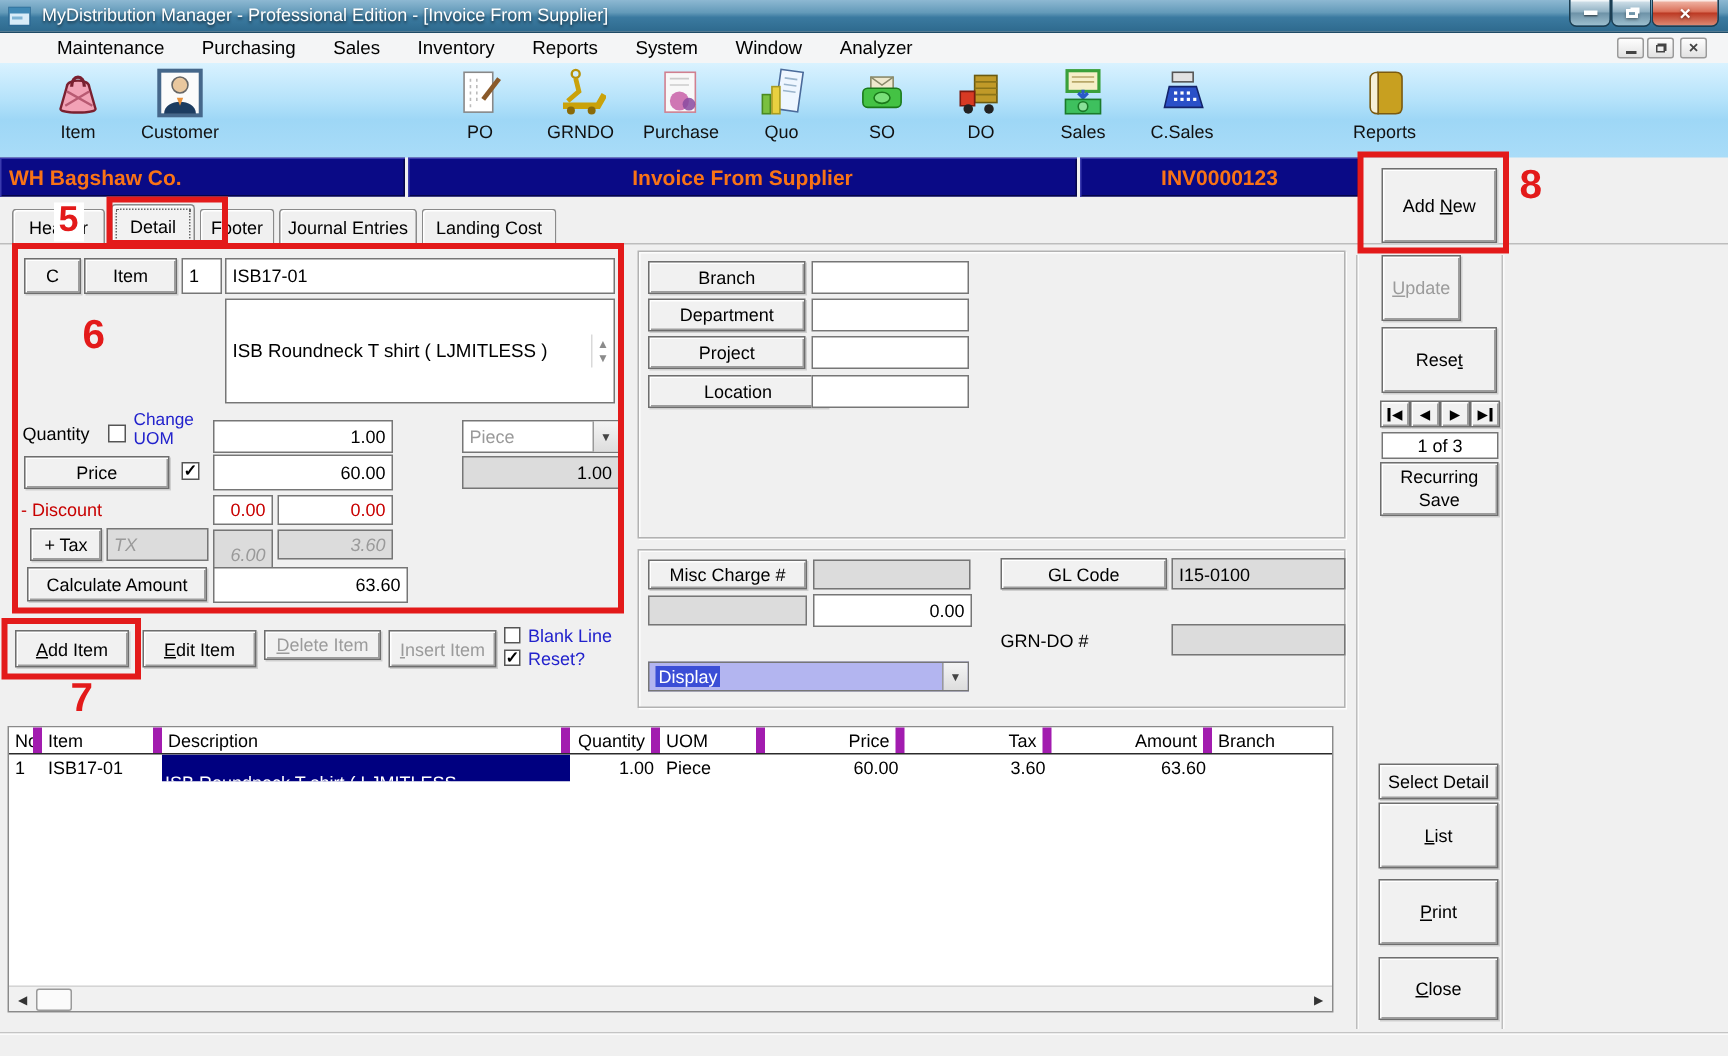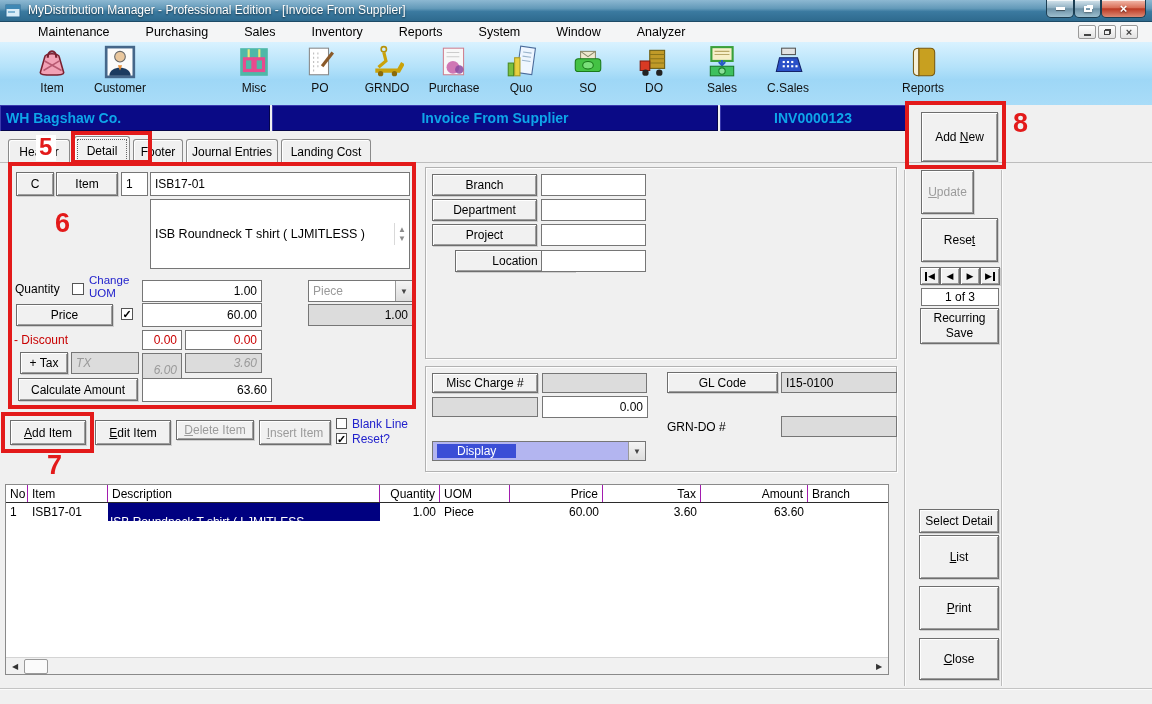--- a/index.html
+++ b/index.html
@@ -17,38 +17,38 @@
     border-radius:0 0 5px 5px; background:linear-gradient(180deg,#d7e6ee,#92b2c4 45%,#6e93a8 52%,#9dbfcf);
     box-shadow:inset 0 1px 0 rgba(255,255,255,.7); display:flex; align-items:center; justify-content:center; }
   .winbtn.close { background:linear-gradient(180deg,#f2bcae,#da7059 45%,#bc3a24 52%,#dd8a74); }
   .glyph-min { width:9px; height:3px; background:#fff; box-shadow:0 1px 1px rgba(0,0,0,.5); }
   .glyph-restore { width:8px; height:6px; border:2px solid #fff; box-shadow:2px -2px 0 -1px #fff, 0 1px 2px rgba(0,0,0,.4); }
   .glyph-x { color:#fff; font-size:13px; font-weight:bold; text-shadow:0 1px 2px rgba(0,0,0,.5); line-height:14px; }
 
   
   .menubar { position:absolute; left:0; top:22px; width:1152px; height:20px; background:#f4f5f6;
     display:flex; align-items:center; }
-  .menu-items { display:flex; margin-left:28px; gap:16px; }
+  .menu-items { display:flex; margin-left:28px; gap:5px; }
   .menu-item { padding:0 10px; font-size:12.5px; cursor:default; }
   .mdibtn { position:absolute; top:3px; width:18px; height:14px; background:linear-gradient(#fefefe,#e2e2e2);
     border:1px solid #9a9a9a; border-radius:2px; display:flex; align-items:center; justify-content:center; color:#444; }
   .glyph-mdimin { width:7px; height:2px; background:#444; margin-top:6px; }
   .glyph-mdirestore { width:6px; height:5px; border:1px solid #444; box-shadow:1px -1px 0 0 #444; }
   .glyph-mdix { font-size:11px; font-weight:bold; line-height:11px; }
 
   
   .toolbar { position:absolute; left:0; top:42px; width:1152px; height:63px;
     background:linear-gradient(180deg,#d9f2ff 0%,#b4e2fa 40%,#9ed7f6 60%,#a9dcf8 100%); }
   .tool { position:absolute; top:3px; width:68px; height:57px; display:flex; flex-direction:column;
     align-items:center; justify-content:flex-start; cursor:default; }
   .tool .ticon { width:34px; height:34px; }
   .tool .tlabel { font-size:12px; margin-top:2px; color:#111; white-space:nowrap; }
 
   
-  .banner-seg { position:absolute; top:105px; height:26px; background:#0a0a86; color:#0ea5e9;
+  .banner-seg { position:absolute; top:105px; height:26px; background:#0a0a86; color:#f97316;
     font-weight:bold; font-size:14px; display:flex; align-items:center;
     box-shadow:inset 1px 1px 0 #3a3aae, inset -1px -1px 0 #05054a; }
 
   
   .tab { position:absolute; background:#f0f0f0; border:1px solid #8a8a8a; border-bottom:none;
     border-radius:3px 3px 0 0; font-size:12px; display:flex; align-items:center; justify-content:center;
     height:24px; top:139px; box-shadow:inset 1px 1px 0 #fff; }
   .tab.selected { top:136px; height:28px; background:#f2f2f2; z-index:2; outline:1px dotted #666; outline-offset:-4px; }
   .tabline { position:absolute; left:0; top:162px; width:1152px; height:1px; background:#bdbdbd; }
 
@@ -75,21 +75,21 @@
   .combo .cbtn { width:17px; height:100%; background:linear-gradient(#f4f4f4,#ddd); border-left:1px solid #999;
     display:flex; align-items:center; justify-content:center; font-size:8px; color:#444; }
   .combo.disabled .ctext { color:#9a9a9a; }
   .vscroll-arrows { width:15px; border-left:1px solid #d9d9d9; display:flex; flex-direction:column;
     justify-content:space-between; align-items:center; padding:2px 0; color:#8b8b8b; font-size:8px; }
 
   
   .grid { position:absolute; left:5px; top:484px; width:884px; height:191px; background:#fff;
     border:1px solid #8a8a8a; }
   .grid-header { display:flex; height:18px; border-bottom:1px solid #2b2b2b; background:#fff; }
-  .gh { border-right:1px solid #a21caf; padding:2px 4px 0; font-size:12px; overflow:hidden; white-space:nowrap; }
+  .gh { border-right:6px solid #a21caf; padding:2px 4px 0; font-size:12px; overflow:hidden; white-space:nowrap; }
   .grid-row { display:flex; height:18px; }
   .gc { padding:2px 4px 0; font-size:12px; overflow:hidden; white-space:nowrap; }
   .ra { text-align:right; }
   .c0{width:22px}.c1{width:80px}.c2{width:272px}.c3{width:60px}.c4{width:70px}.c5{width:93px}.c6{width:98px}.c7{width:107px}.c8{flex:1}
   .sel-cell { display:block; width:100%; background:#000080; color:#fff; padding:0 2px; }
   .hscroll { position:absolute; left:0; bottom:0; width:100%; height:17px; background:#f1f1f1;
     border-top:1px solid #d4d4d4; }
   .sbtn { position:absolute; top:1px; width:16px; height:15px; display:flex; align-items:center;
     justify-content:center; font-size:8px; color:#333; }
   .sthumb { position:absolute; top:1px; left:18px; width:24px; height:15px; background:#fbfbfb;
@@ -161,30 +161,20 @@
   </div>
   <div class="tool" style="left:86px">
     <svg class="ticon" viewBox="0 0 32 32">
       <rect x="3" y="2" width="26" height="28" fill="#fbfbfb" stroke="#45678a" stroke-width="2.5"></rect>
       <circle cx="16" cy="11" r="5" fill="#e9c79e" stroke="#666"></circle>
       <path d="M6 29 C6 19 26 19 26 29 Z" fill="#1c3c60"></path>
       <path d="M14 19 L16 24 L18 19 Z" fill="#e8903a"></path>
     </svg>
     <div class="tlabel">Customer</div>
   </div>
-  <div class="tool" style="left:220px">
-    <svg class="ticon" viewBox="0 0 32 32">
-      <rect x="3" y="3" width="26" height="26" fill="#4fb8a8"></rect>
-      <line x1="11" y1="4" x2="11" y2="13" stroke="#e8e87a" stroke-width="2"></line>
-      <line x1="21" y1="4" x2="21" y2="13" stroke="#e8e87a" stroke-width="2"></line>
-      <rect x="7" y="13" width="8" height="11" fill="none" stroke="#e84a8e" stroke-width="3"></rect>
-      <rect x="17" y="13" width="8" height="11" fill="none" stroke="#e84a8e" stroke-width="3"></rect>
-    </svg>
-    <div class="tlabel">Misc</div>
-  </div>
   <div class="tool" style="left:286px">
     <svg class="ticon" viewBox="0 0 32 32">
       <rect x="6" y="3" width="18" height="25" fill="#fff" stroke="#888"></rect>
       <path d="M10 7 v18 M14 7 v14" stroke="#bbb" stroke-dasharray="2 2" fill="none"></path>
       <line x1="18" y1="20" x2="28" y2="7" stroke="#8a5a2a" stroke-width="3"></line>
     </svg>
     <div class="tlabel">PO</div>
   </div>
   <div class="tool" style="left:353px">
     <svg class="ticon" viewBox="0 0 32 32">
@@ -340,30 +330,30 @@
 <div class="cb checked" style="left:336px;top:433px;width:11px;height:11px"></div>
 <div class="bluelabel" style="left:352px;top:432px;font-size:12px">Reset?</div>
 
 <div class="groupbox" style="left:425px;top:167px;width:472px;height:192px"></div>
 <div class="btn" style="left:432px;top:174px;width:105px;height:22px">Branch</div>
 <div class="field" style="left:541px;top:174px;width:105px;height:22px"></div>
 <div class="btn" style="left:432px;top:199px;width:105px;height:22px">Department</div>
 <div class="field" style="left:541px;top:199px;width:105px;height:22px"></div>
 <div class="btn" style="left:432px;top:224px;width:105px;height:22px">Project</div>
 <div class="field" style="left:541px;top:224px;width:105px;height:22px"></div>
-<div class="btn" style="left:455px;top:250px;width:120px;height:22px">Location</div>
+<div class="btn" style="left:432px;top:250px;width:120px;height:22px">Location</div>
 <div class="field" style="left:541px;top:250px;width:105px;height:22px"></div>
 
 <div class="groupbox" style="left:425px;top:366px;width:472px;height:106px"></div>
 <div class="btn" style="left:432px;top:373px;width:106px;height:20px">Misc Charge #</div>
 <div class="field gray" style="left:542px;top:373px;width:105px;height:20px"></div>
 <div class="field gray" style="left:432px;top:397px;width:106px;height:20px"></div>
 <div class="field right" style="left:542px;top:396px;width:106px;height:22px">0.00</div>
 <div class="combo" style="left:432px;top:441px;width:214px;height:20px;background:#b3b5f0">
-  <div class="ctext"><span style="background:#3b4ed6;color:#fff;padding:0 20px">Display</span></div>
+  <div class="ctext"><span style="background:#3b4ed6;color:#fff;padding:0 2px">Display</span></div>
   <div class="cbtn">
       <span>▼</span>
     </div>
 </div>
 <div class="btn" style="left:667px;top:372px;width:111px;height:21px">GL Code</div>
 <div class="field gray" style="left:781px;top:372px;width:116px;height:21px">I15-0100</div>
 <div class="plainlabel" style="left:667px;top:420px">GRN-DO #</div>
 <div class="field gray" style="left:781px;top:416px;width:116px;height:21px"></div>
 
 <div class="grid">

